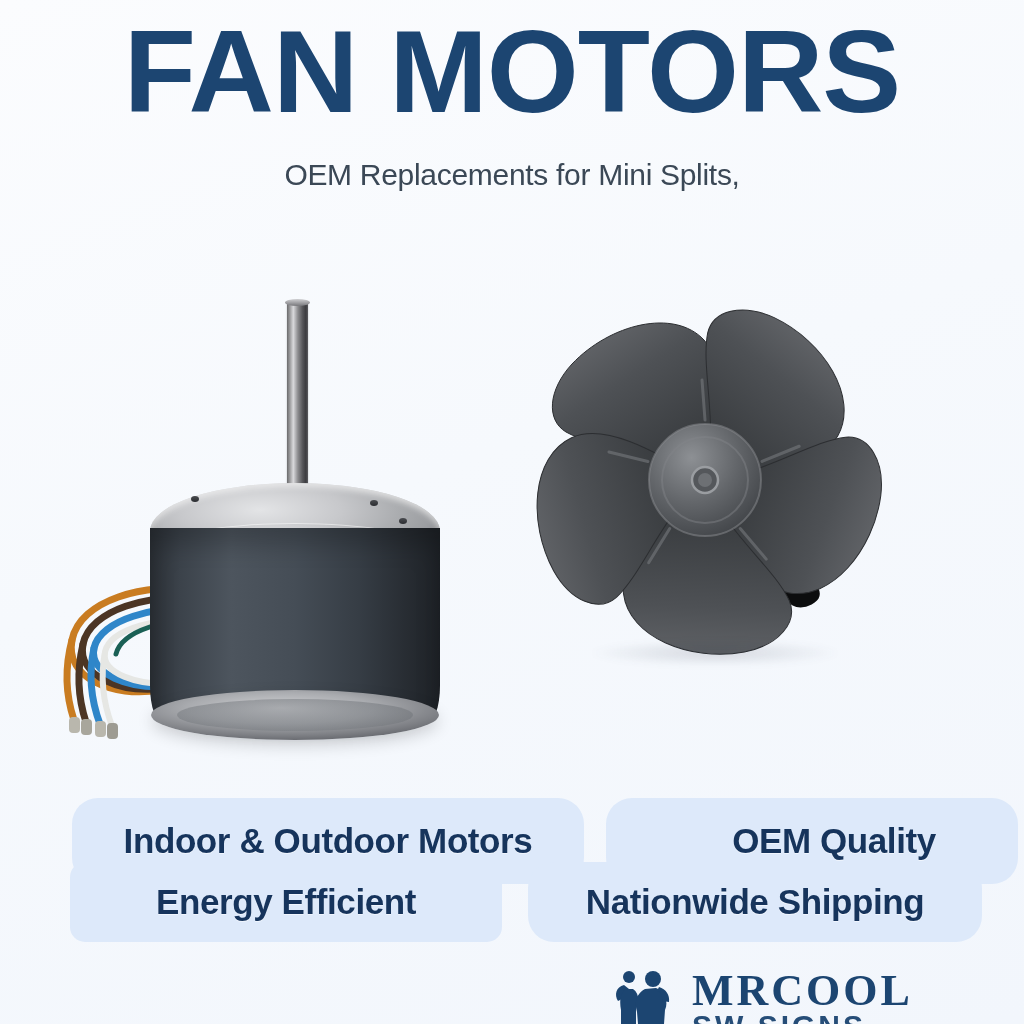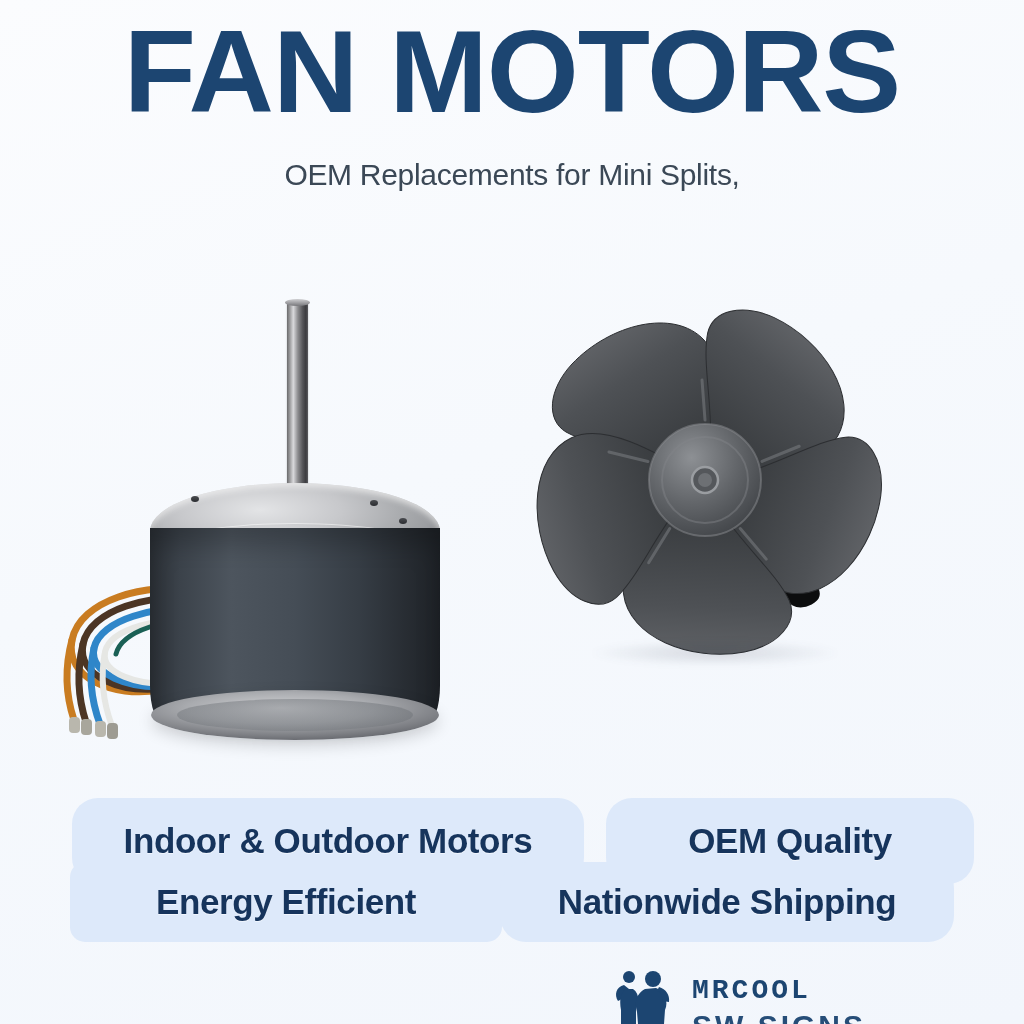--- a/index.html
+++ b/index.html
@@ -199,41 +199,41 @@
     color: #16345c;
     font-weight: 700;
     font-size: 35px;
     letter-spacing: -0.4px;
     white-space: nowrap;
     text-shadow: 0 1px 0 rgba(255,255,255,.55);
   }
   .pill.r1 { top: 8px;  height: 86px; margin-top: 24px; }
   .pill.r2 { top: 96px; height: 80px; }
   .pill-a { left: 72px;  width: 512px; }
-  .pill-b { left: 606px; width: 368px; }
+  .pill-b { left: 606px; width: 368px; padding-left: 44px; }
   .pill-c { left: 70px;  width: 432px; border-radius: 15px; }
-  .pill-d { left: 500px; width: 454px; }
+  .pill-d { left: 528px; width: 454px; }
 
   
   .brand {
     position: absolute;
     left: 612px;
     top: 968px;
     width: 360px;
     height: 60px;
     display: flex;
     align-items: flex-start;
   }
   .brand-mark { width: 74px; height: 56px; flex: 0 0 74px; }
   .brand-text { margin-left: 6px; padding-top: 3px; }
   .brand-word {
     display: block;
-    font-family: Liberation Mono, monospace;
+    font-family: Liberation Serif, serif;
     font-weight: 700;
-    font-size: 28px;
+    font-size: 44px;
     line-height: 40px;
     letter-spacing: 3px;
     color: #1c4571;
   }
   .brand-sub {
     display: block;
     font-family: "Liberation Sans", sans-serif;
     font-weight: 700;
     font-size: 30px;
     line-height: 30px;

